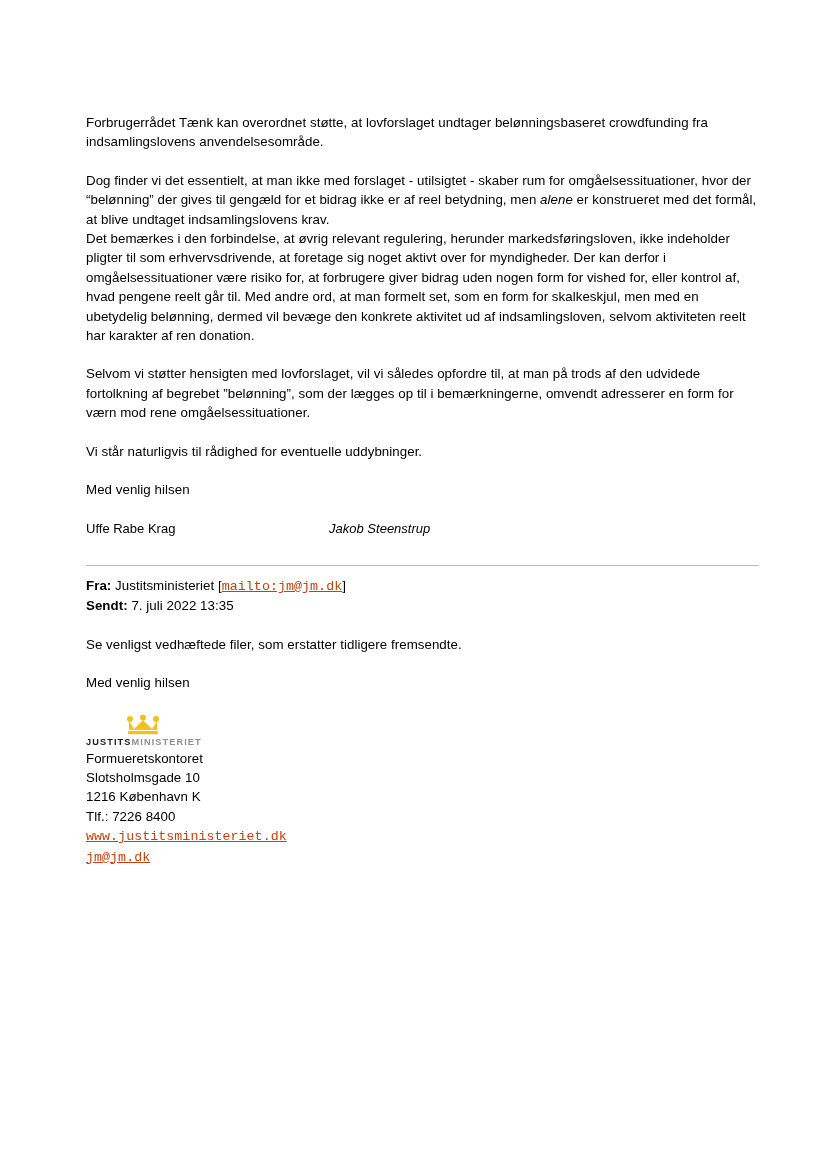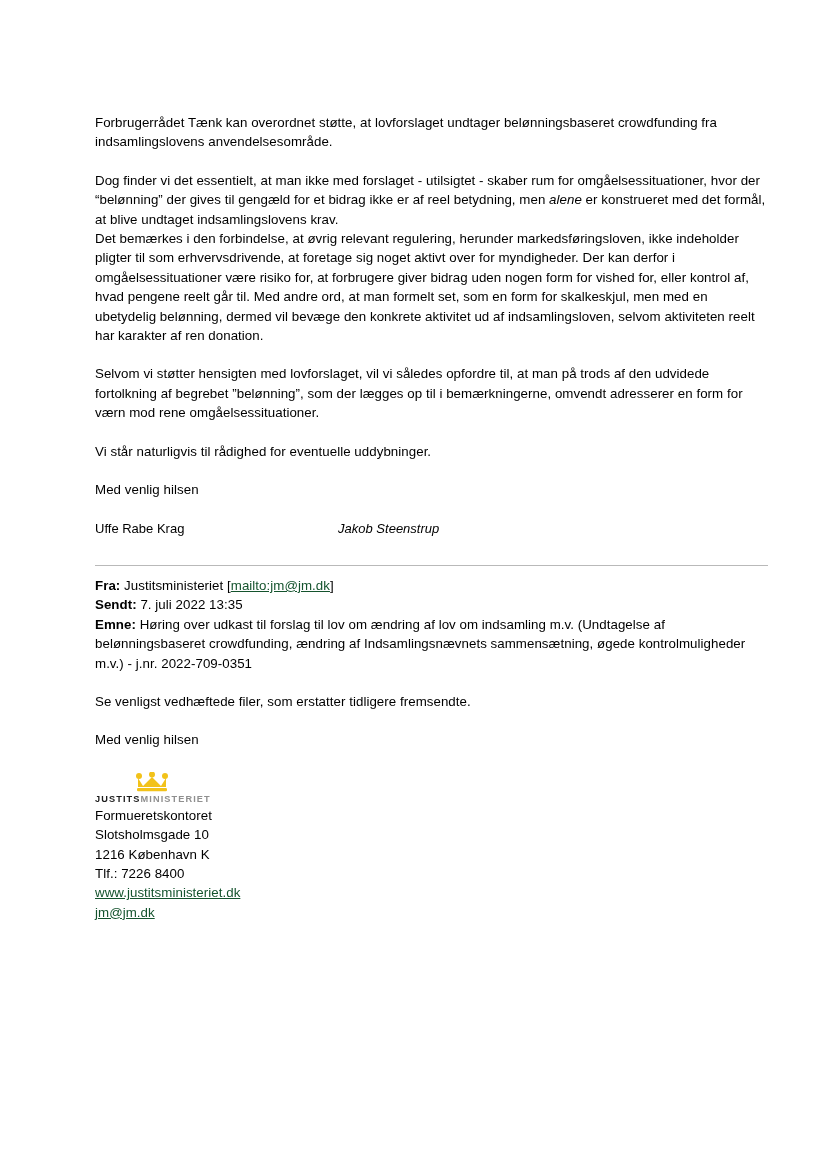--- a/index.html
+++ b/index.html
@@ -10,21 +10,21 @@
   body {
     width: 827px;
     height: 1169px;
     font-family: "Liberation Sans", sans-serif;
     color: #000000;
     position: relative;
     overflow: hidden;
   }
   .page {
     position: absolute;
-    top: 0; left: 17px;
+    top: 0; left: 8px;
     width: 789px;
     height: 1169px;
     background: #fff;
   }
   .content {
     position: absolute;
     left: 78px;
     top: 113px;
     width: 672px;
   }
@@ -58,23 +58,24 @@
     border-top: 1px solid #b9b9b9;
     width: 673px;
   }
 
   .quoted {
     margin-top: 10px;
   }
   .quoted p { font-size: 13.3px; line-height: 19.4px; }
   .lbl { font-weight: bold; }
   a, .link {
-    color: #14532d;
+    color: #c2410c;
     text-decoration: underline;
     word-break: break-word;
+    font-family: Liberation Mono, monospace;
   }
 
   .logo-block {
     margin-top: 22px;
   }
   .crown-wrap {
     position: relative;
     height: 34px;
     width: 200px;
   }
@@ -150,24 +151,20 @@
     <div class="divider"></div>
 
     <div class="quoted">
       <p>
         <span class="lbl">Fra:</span>
         <span>Justitsministeriet [</span><a class="link" href="#">mailto:jm@jm.dk</a><span>]</span>
       </p>
       <p>
         <span class="lbl">Sendt:</span>
         <span>7. juli 2022 13:35</span>
-      </p>
-      <p>
-        <span class="lbl">Emne:</span>
-        <span>Høring over udkast til forslag til lov om ændring af lov om indsamling m.v. (Undtagelse af belønningsbaseret crowdfunding, ændring af Indsamlingsnævnets sammensætning, øgede kontrolmuligheder m.v.) - j.nr. 2022-709-0351</span>
       </p>
     </div>
 
     <div class="gap-sm"></div>
 
     <p>Se venligst vedhæftede filer, som erstatter tidligere fremsendte.</p>
 
     <div class="gap-sm"></div>
 
     <p>Med venlig hilsen</p>

